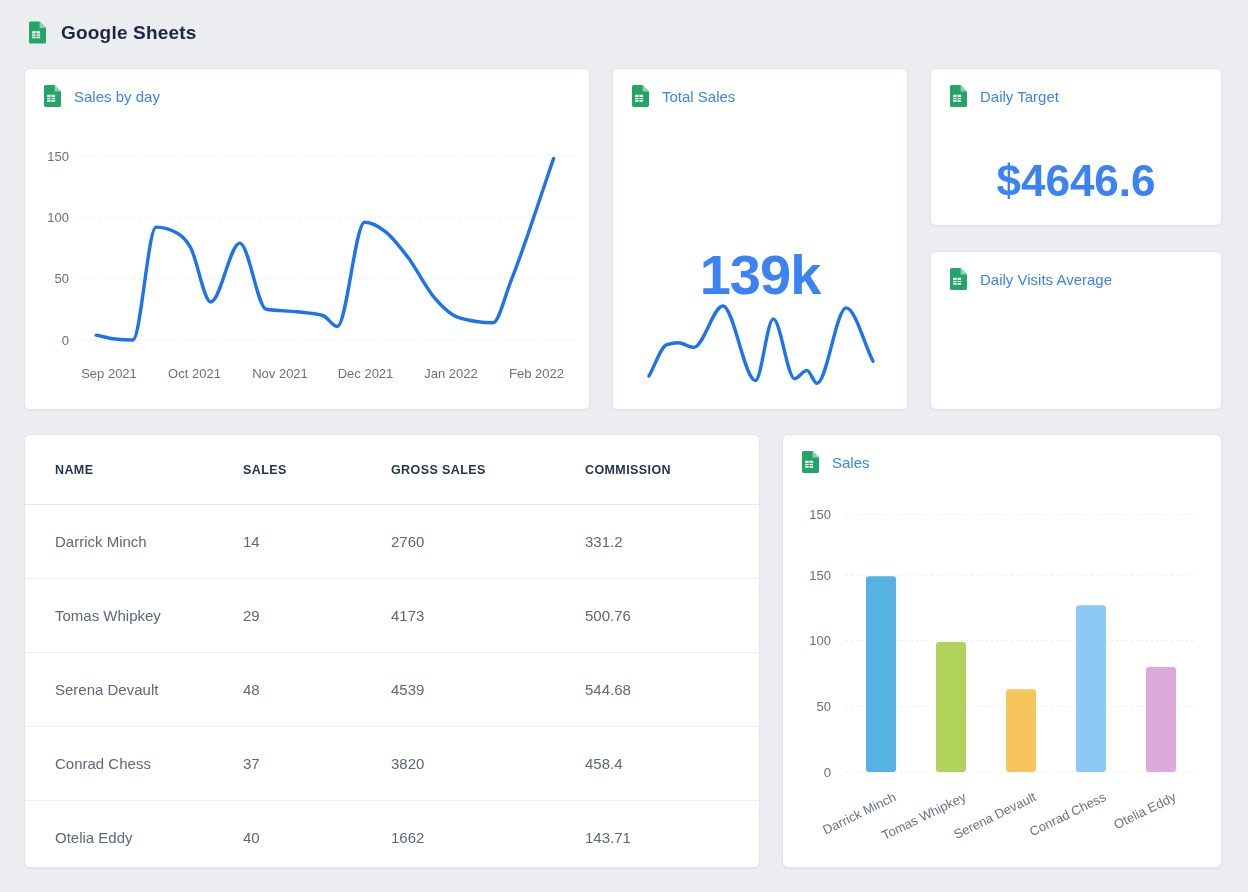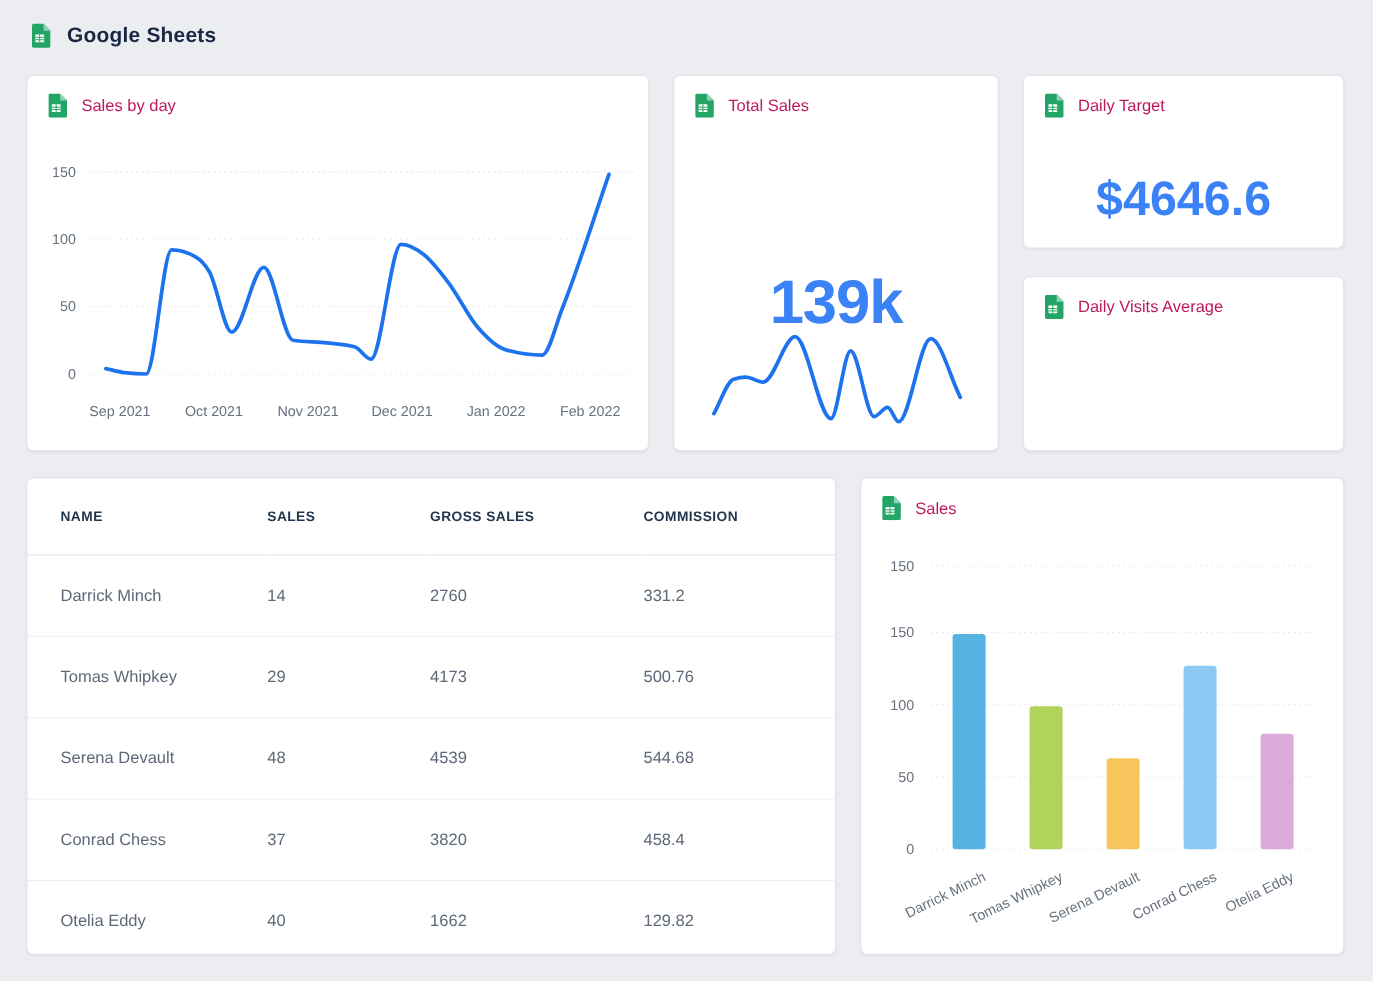--- a/index.html
+++ b/index.html
@@ -1,21 +1,21 @@
 <!DOCTYPE html>
 <html><head>
 <meta charset="utf-8">
 <style>
   html,body{margin:0;padding:0;}
   .page{position:relative;width:1248px;height:892px;background:#ebedf1;overflow:hidden;
         font-family:"Liberation Sans",sans-serif;-webkit-font-smoothing:antialiased;}
   .card{position:absolute;background:#ffffff;border:1px solid #e1e5ea;border-radius:6px;
         box-shadow:0 1px 2px rgba(20,30,55,.05);box-sizing:border-box;}
   .card-title{position:absolute;left:19px;top:16px;display:flex;align-items:center;gap:13px;
-        font-size:15px;color:#be185d;}
+        font-size:15px;color:#3b82f6;}
   .card-title .label{white-space:nowrap;}
   .sheets-icon{width:17px;height:22px;display:block;}
   .app-header{position:absolute;left:29px;top:21px;display:flex;align-items:center;gap:15px;}
   .app-header .app-title{font-size:19px;font-weight:bold;color:#1a2742;letter-spacing:.2px;}
   .app-header .sheets-icon{width:17px;height:23px;}
 
   #card-sales-by-day{left:24px;top:68px;width:566px;height:342px;}
   #card-total-sales{left:612px;top:68px;width:296px;height:342px;}
   #card-daily-target{left:930px;top:68px;width:292px;height:158px;}
   #card-daily-visits{left:930px;top:251px;width:292px;height:159px;}
@@ -183,21 +183,21 @@
         <tr>
           <td class="c1">Conrad Chess</td>
           <td>37</td>
           <td>3820</td>
           <td>458.4</td>
         </tr>
         <tr>
           <td class="c1">Otelia Eddy</td>
           <td>40</td>
           <td>1662</td>
-          <td>129.82</td>
+          <td>143.71</td>
         </tr>
       </tbody>
     </table>
   </div>
 
   <div class="card" id="card-bar">
     <div class="card-title">
       <span>
         <svg class="sheets-icon" viewBox="0 0 17 22">
             <path d="M10.6 0H1.8C.8 0 0 .8 0 1.8v18.4C0 21.2.8 22 1.8 22h13.4c1 0 1.8-.8 1.8-1.8V6.4L10.6 0z" fill="#23a566"></path>

